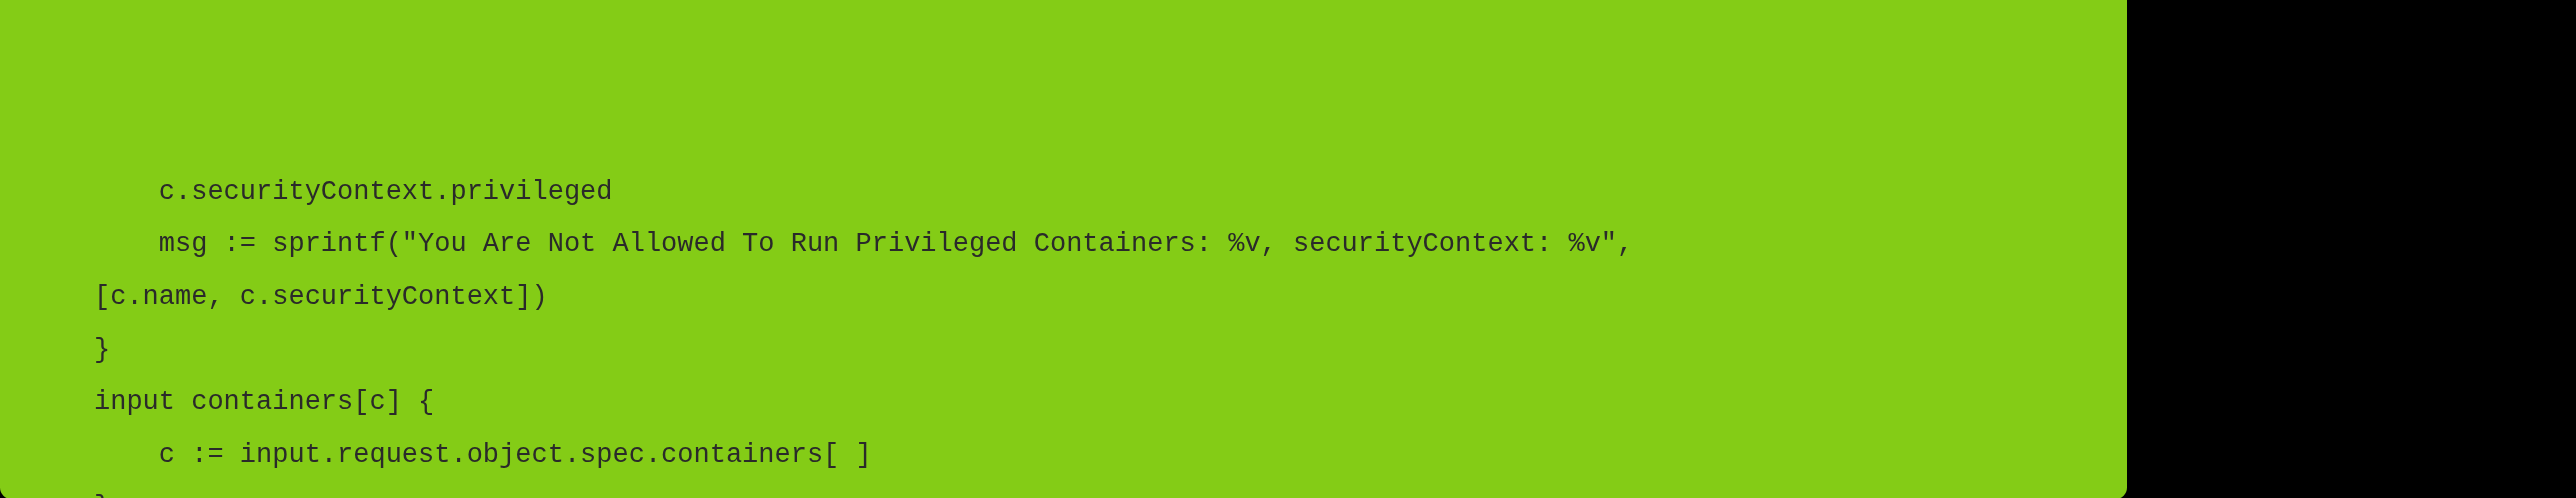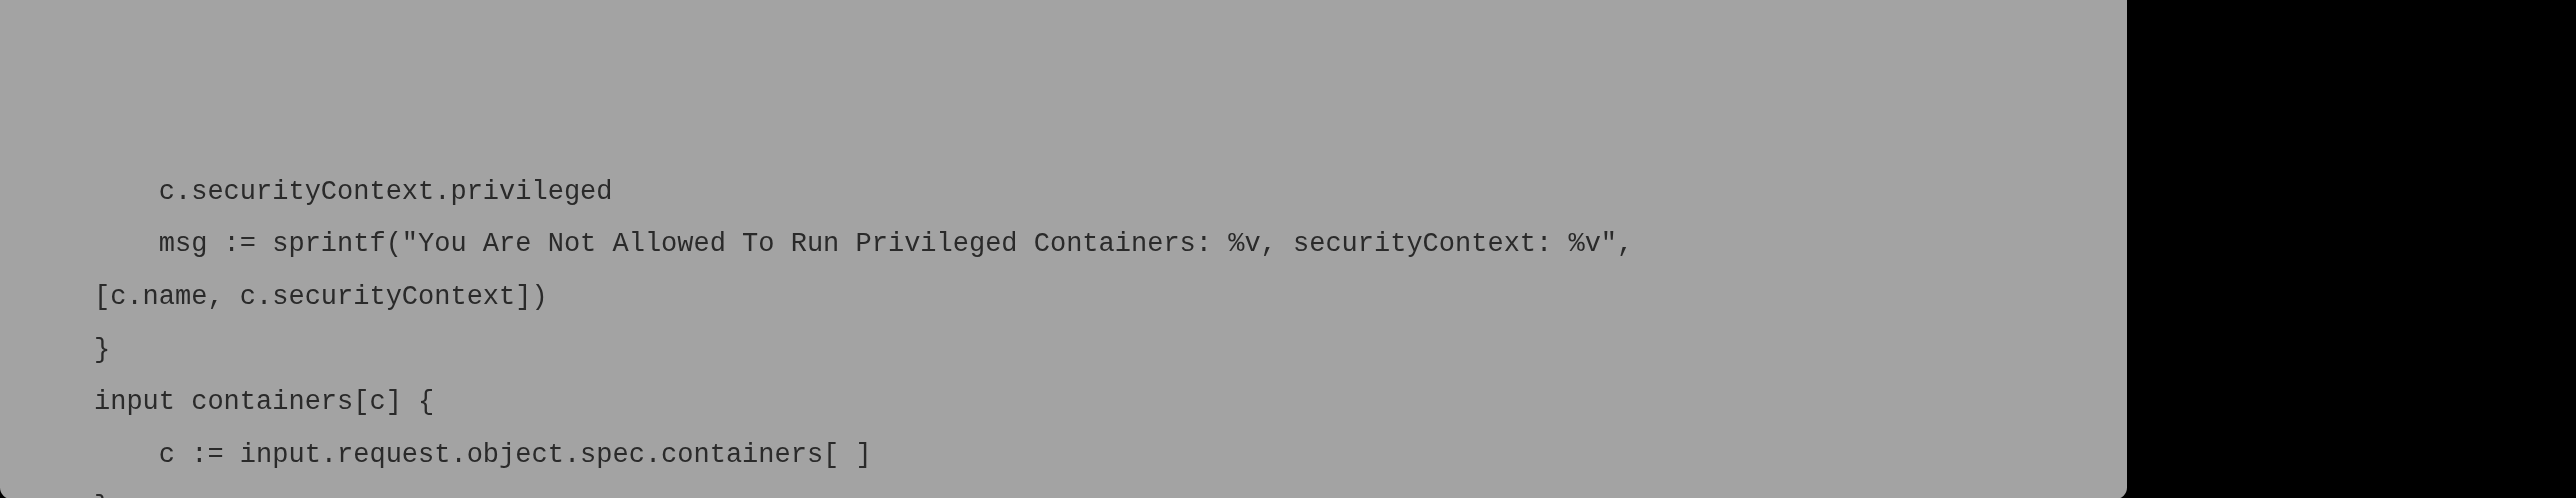--- a/index.html
+++ b/index.html
@@ -7,21 +7,21 @@
       padding: 0;
       box-sizing: border-box;
     }
     body {
       background: #000000;
       width: 2576px;
       height: 499px;
       overflow: hidden;
     }
     .code-block {
-      background: #a3a3a3;
+      background: #84cc16;
       width: 2127px;
       height: 499px;
       padding: 0;
       border-radius: 0 0 11.5px 11.5px;
       font-family: "Courier New", Courier, monospace;
       font-size: 27px;
       color: #2a2a2a;
       line-height: 1.95;
       white-space: pre;
       overflow: hidden;

